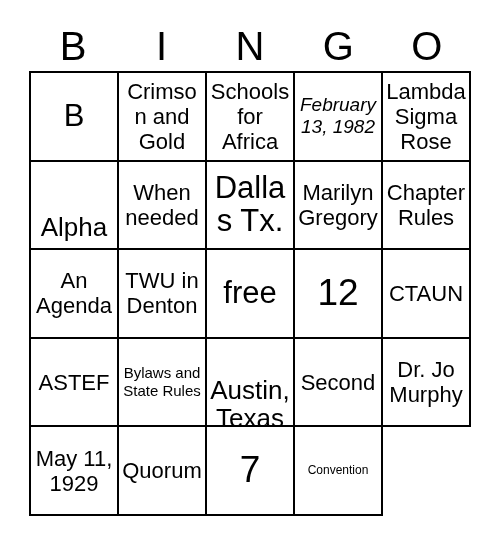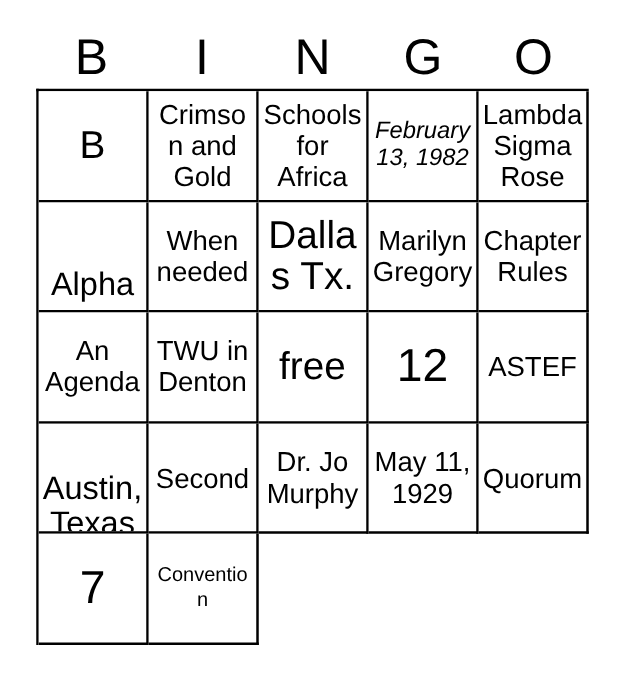--- a/index.html
+++ b/index.html
@@ -80,21 +80,21 @@
     overflow-wrap: break-word;
   }
 
   
   .fs-xxl .cell-text { font-size: 37px; line-height: 1.05; }
   .fs-xl  .cell-text { font-size: 31px; line-height: 1.06; }
   .fs-lg  .cell-text { font-size: 26px; line-height: 1.10; margin-top: 44px; }
   .fs-md  .cell-text { font-size: 22px; line-height: 1.14; }
   .fs-sm  .cell-text { font-size: 19px; line-height: 1.18; font-style: italic; }
   .fs-xs  .cell-text { font-size: 15px; line-height: 1.22; }
-  .fs-xxs .cell-text { font-size: 16px; line-height: 1.24; }
+  .fs-xxs .cell-text { font-size: 12px; line-height: 1.24; }
 </style>
 </head>
 <body>
 
 <div id="card">
 
   <div id="header-row">
       <div class="header-letter">B</div>
       <div class="header-letter">I</div>
       <div class="header-letter">N</div>
@@ -139,21 +139,27 @@
       <div class="cell fs-md">
         <span class="cell-text">TWU in Denton</span>
       </div>
       <div class="cell fs-xl">
         <span class="cell-text">free</span>
       </div>
       <div class="cell fs-xxl">
         <span class="cell-text">12</span>
       </div>
       <div class="cell fs-md">
+        <span class="cell-text">CTAUN</span>
+      </div>
+      <div class="cell fs-md">
         <span class="cell-text">ASTEF</span>
+      </div>
+      <div class="cell fs-xs">
+        <span class="cell-text">Bylaws and State Rules</span>
       </div>
       <div class="cell fs-lg">
         <span class="cell-text">Austin, Texas</span>
       </div>
       <div class="cell fs-md">
         <span class="cell-text">Second</span>
       </div>
       <div class="cell fs-md">
         <span class="cell-text">Dr. Jo Murphy</span>
       </div>

